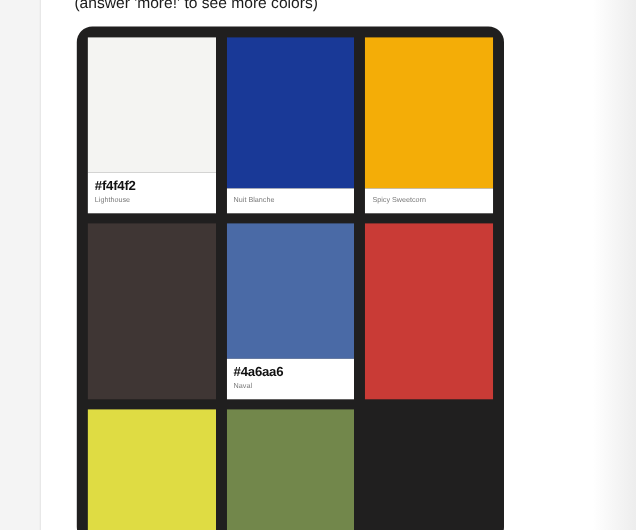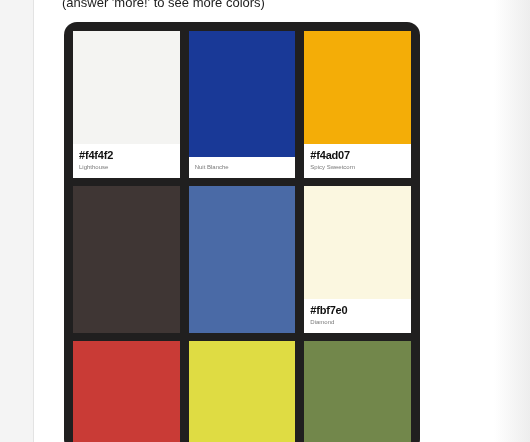--- a/index.html
+++ b/index.html
@@ -125,35 +125,31 @@
       </div>
       <div class="swatch">
         <div class="swatch-color" style="background: rgb(25, 57, 151);"></div>
         <div class="swatch-label">
           <div class="swatch-name">Nuit Blanche</div>
         </div>
       </div>
       <div class="swatch">
         <div class="swatch-color" style="background: rgb(244, 173, 7);"></div>
         <div class="swatch-label">
-          <div class="swatch-hex">#f4ad07</div>
           <div class="swatch-name">Spicy Sweetcorn</div>
         </div>
       </div>
       <div class="swatch">
         <div class="swatch-color" style="background: rgb(63, 54, 52);"></div>
       </div>
       <div class="swatch">
         <div class="swatch-color" style="background: rgb(74, 106, 166);"></div>
-      </div>
-      <div class="swatch">
-        <div class="swatch-color" style="background: rgb(251, 247, 224);"></div>
         <div class="swatch-label">
-          <div class="swatch-hex">#fbf7e0</div>
-          <div class="swatch-name">Diamond</div>
+          <div class="swatch-hex">#4a6aa6</div>
+          <div class="swatch-name">Naval</div>
         </div>
       </div>
       <div class="swatch no-label">
         <div class="swatch-color" style="background: rgb(201, 59, 54);"></div>
       </div>
       <div class="swatch no-label">
         <div class="swatch-color" style="background: rgb(223, 220, 67);"></div>
       </div>
       <div class="swatch no-label">
         <div class="swatch-color" style="background: rgb(114, 135, 75);"></div>

